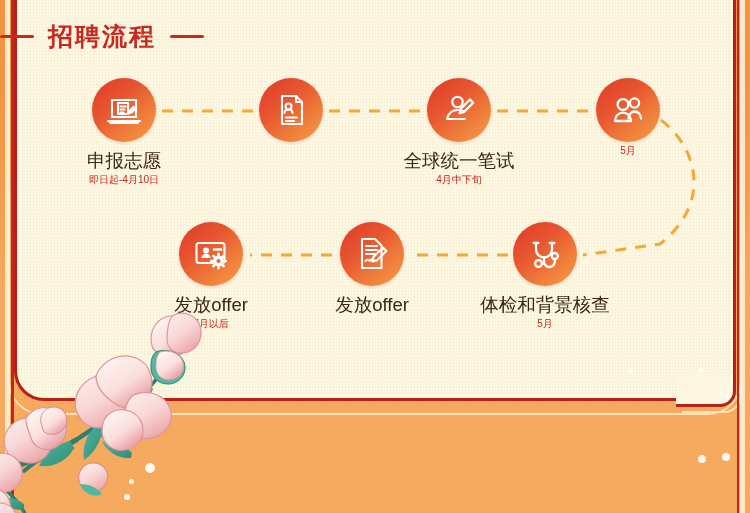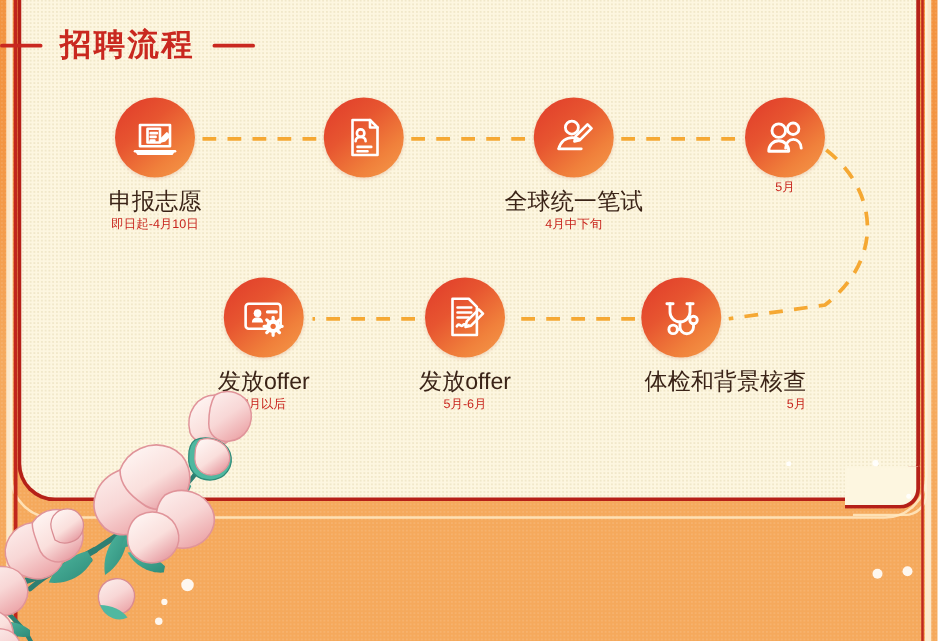--- a/index.html
+++ b/index.html
@@ -322,23 +322,22 @@
       <div class="step" style="left: 372px; top: 222px;">
         <div class="circle">
           <svg width="40" height="40" viewBox="0 0 40 40" fill="none" stroke="#fff" stroke-width="2.1" stroke-linecap="round" stroke-linejoin="round">
       <path d="M10 5h13l6.5 6.5V34H10z"></path>
       <path d="M14 12h11M14 16h11M14 20h9"></path>
       <path d="M13.5 27c2-3.5 3.4 1.5 5 -1 1.4-2.2 2.6 2.2 4.4 .3"></path>
       <path d="M31 13.5l3.4 3.4-9.6 9.6-4.4 1 1-4.4z" fill="none"></path>
     </svg>
         </div>
         <div class="step-label">发放offer</div>
-        <div class="step-date">5月-6月</div>
-      </div>
-      <div class="step" style="left: 545px; top: 222px; text-align: right;">
+      </div>
+      <div class="step" style="left: 545px; top: 222px;">
         <div class="circle">
           <svg width="40" height="40" viewBox="0 0 40 40" fill="none" stroke="#fff" stroke-width="2.3" stroke-linecap="round" stroke-linejoin="round">
       <path d="M11 9v6.5c0 4.4 3.6 8 8 8s8-3.6 8-8V9"></path>
       <path d="M8.5 9h5M24.5 9h5"></path>
       <path d="M19 23.5v4c0 3 2.4 5.5 5.4 5.5 3 0 5.4-2.5 5.4-5.5v-2.2"></path>
       <circle cx="29.8" cy="22" r="3"></circle>
       <circle cx="13.5" cy="29.5" r="3.4"></circle>
       <path d="M16.9 29.5H19"></path>
     </svg>
         </div>

